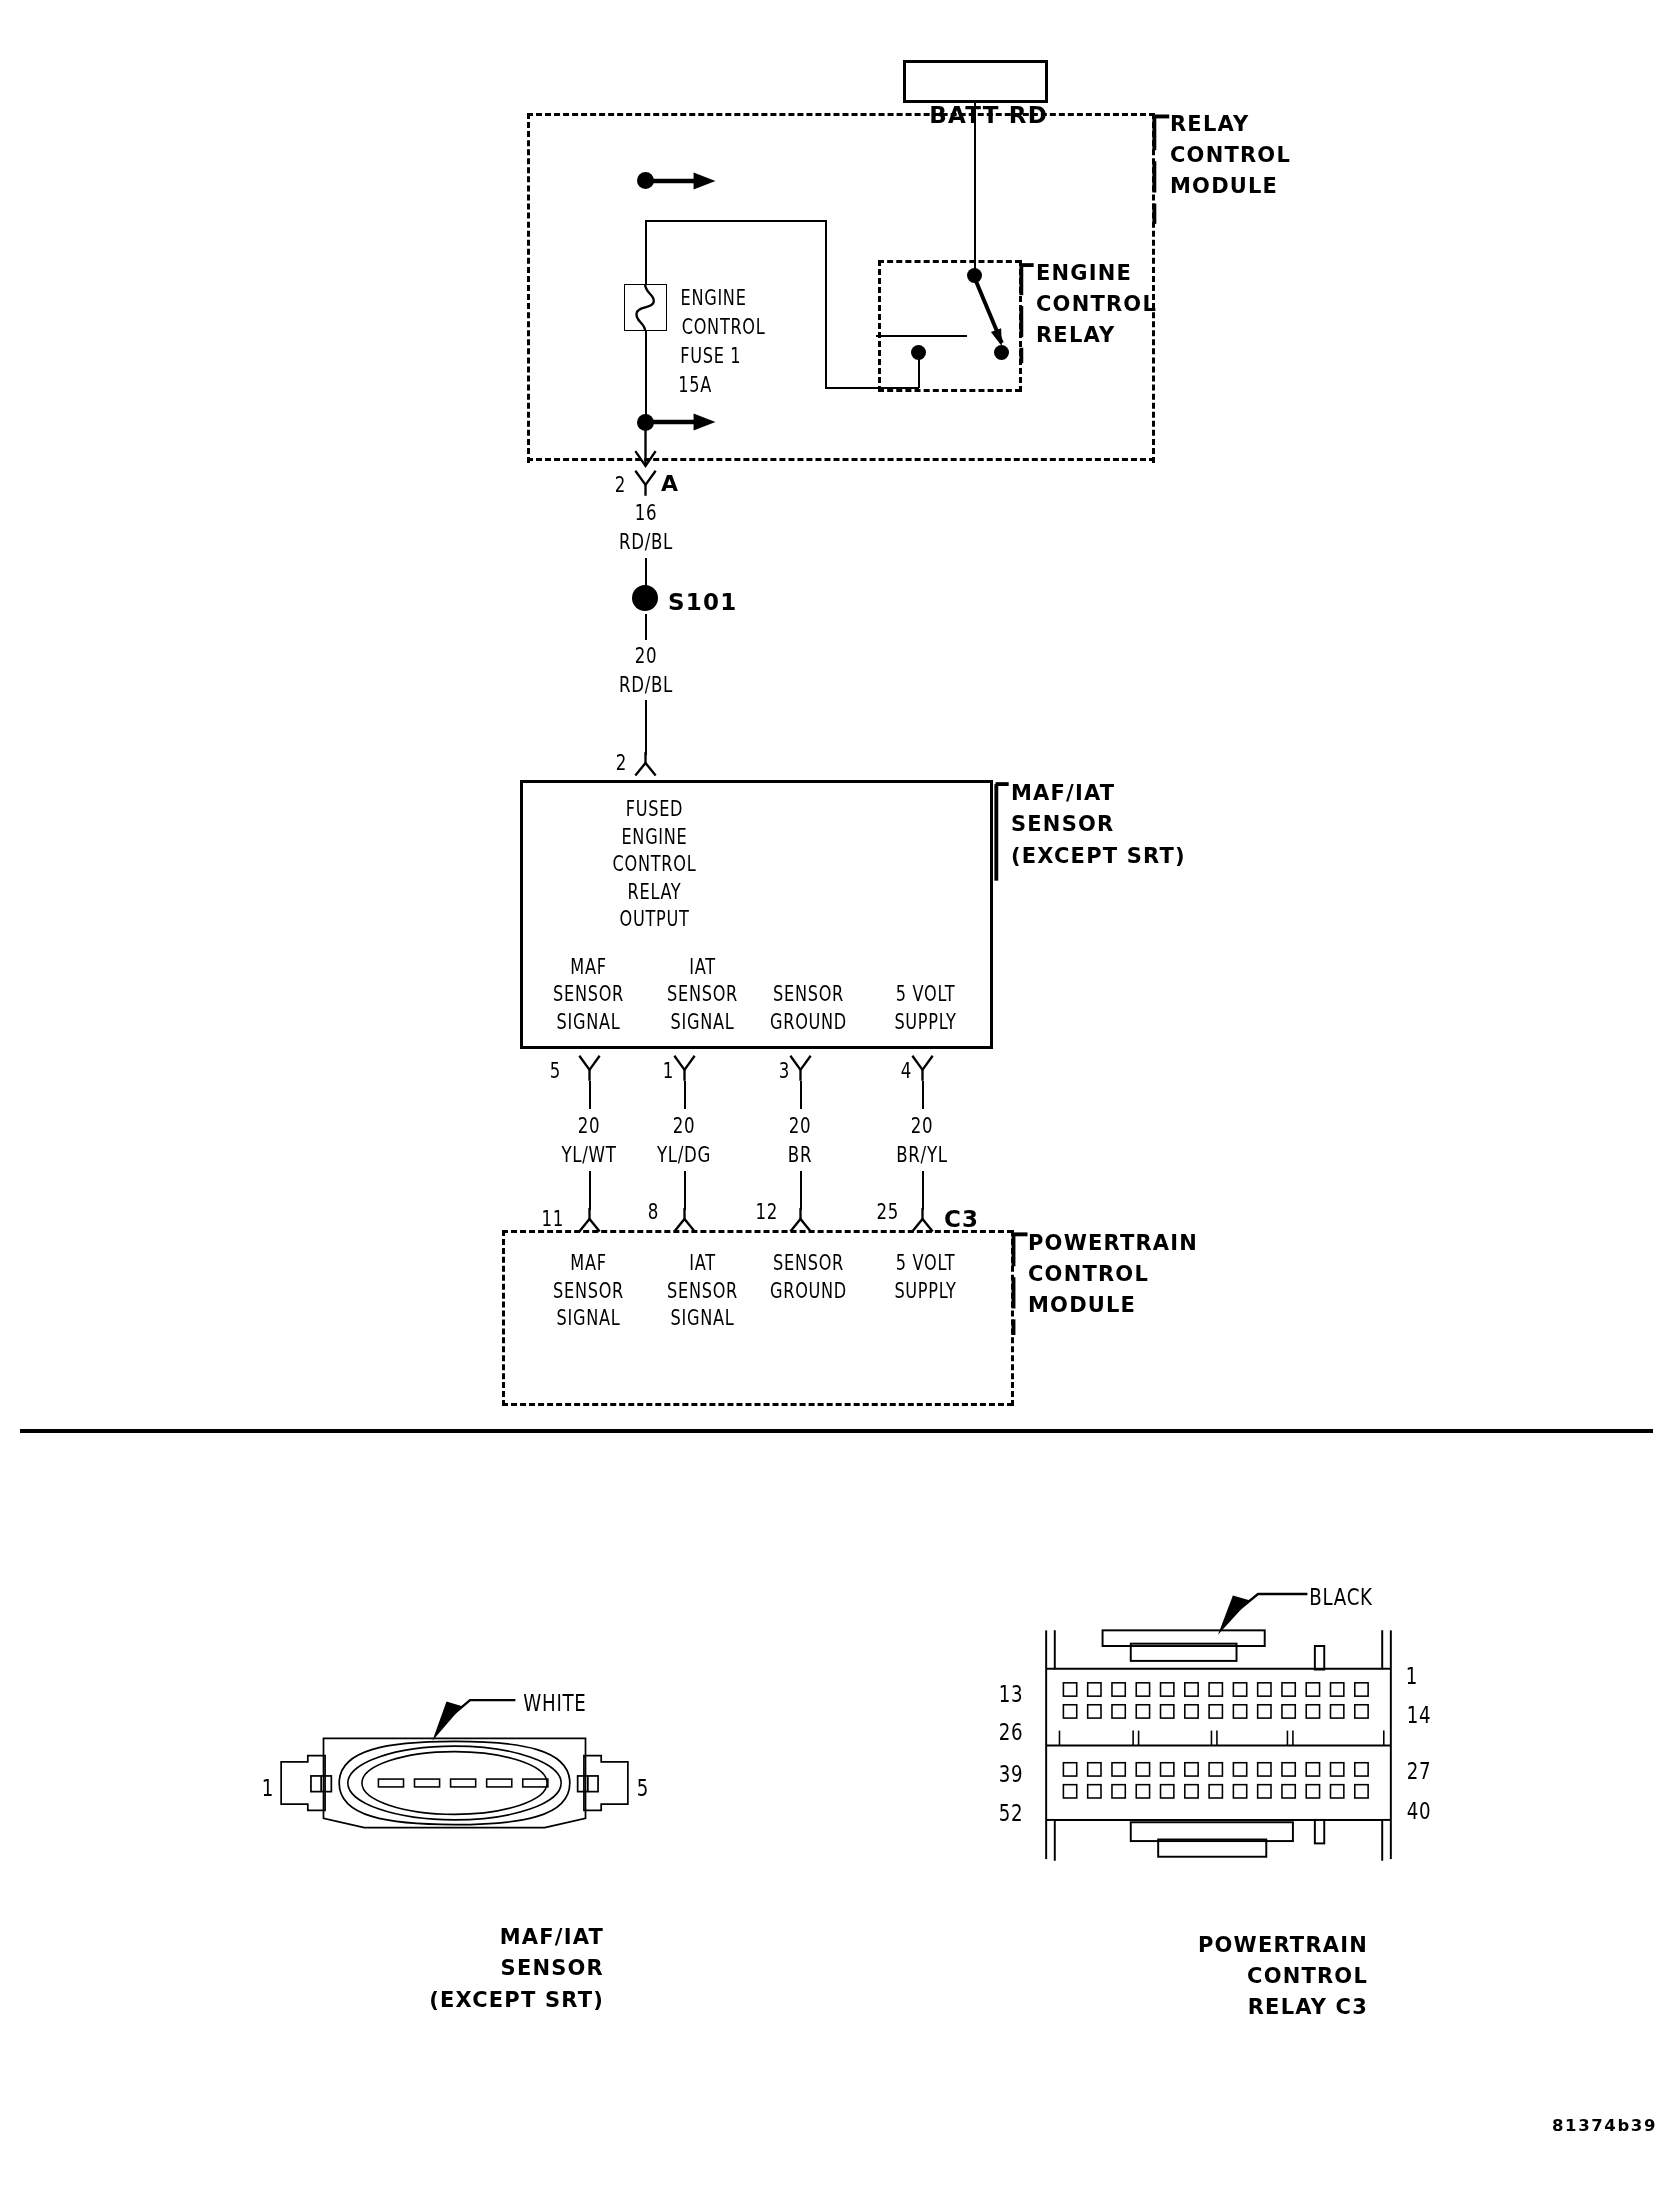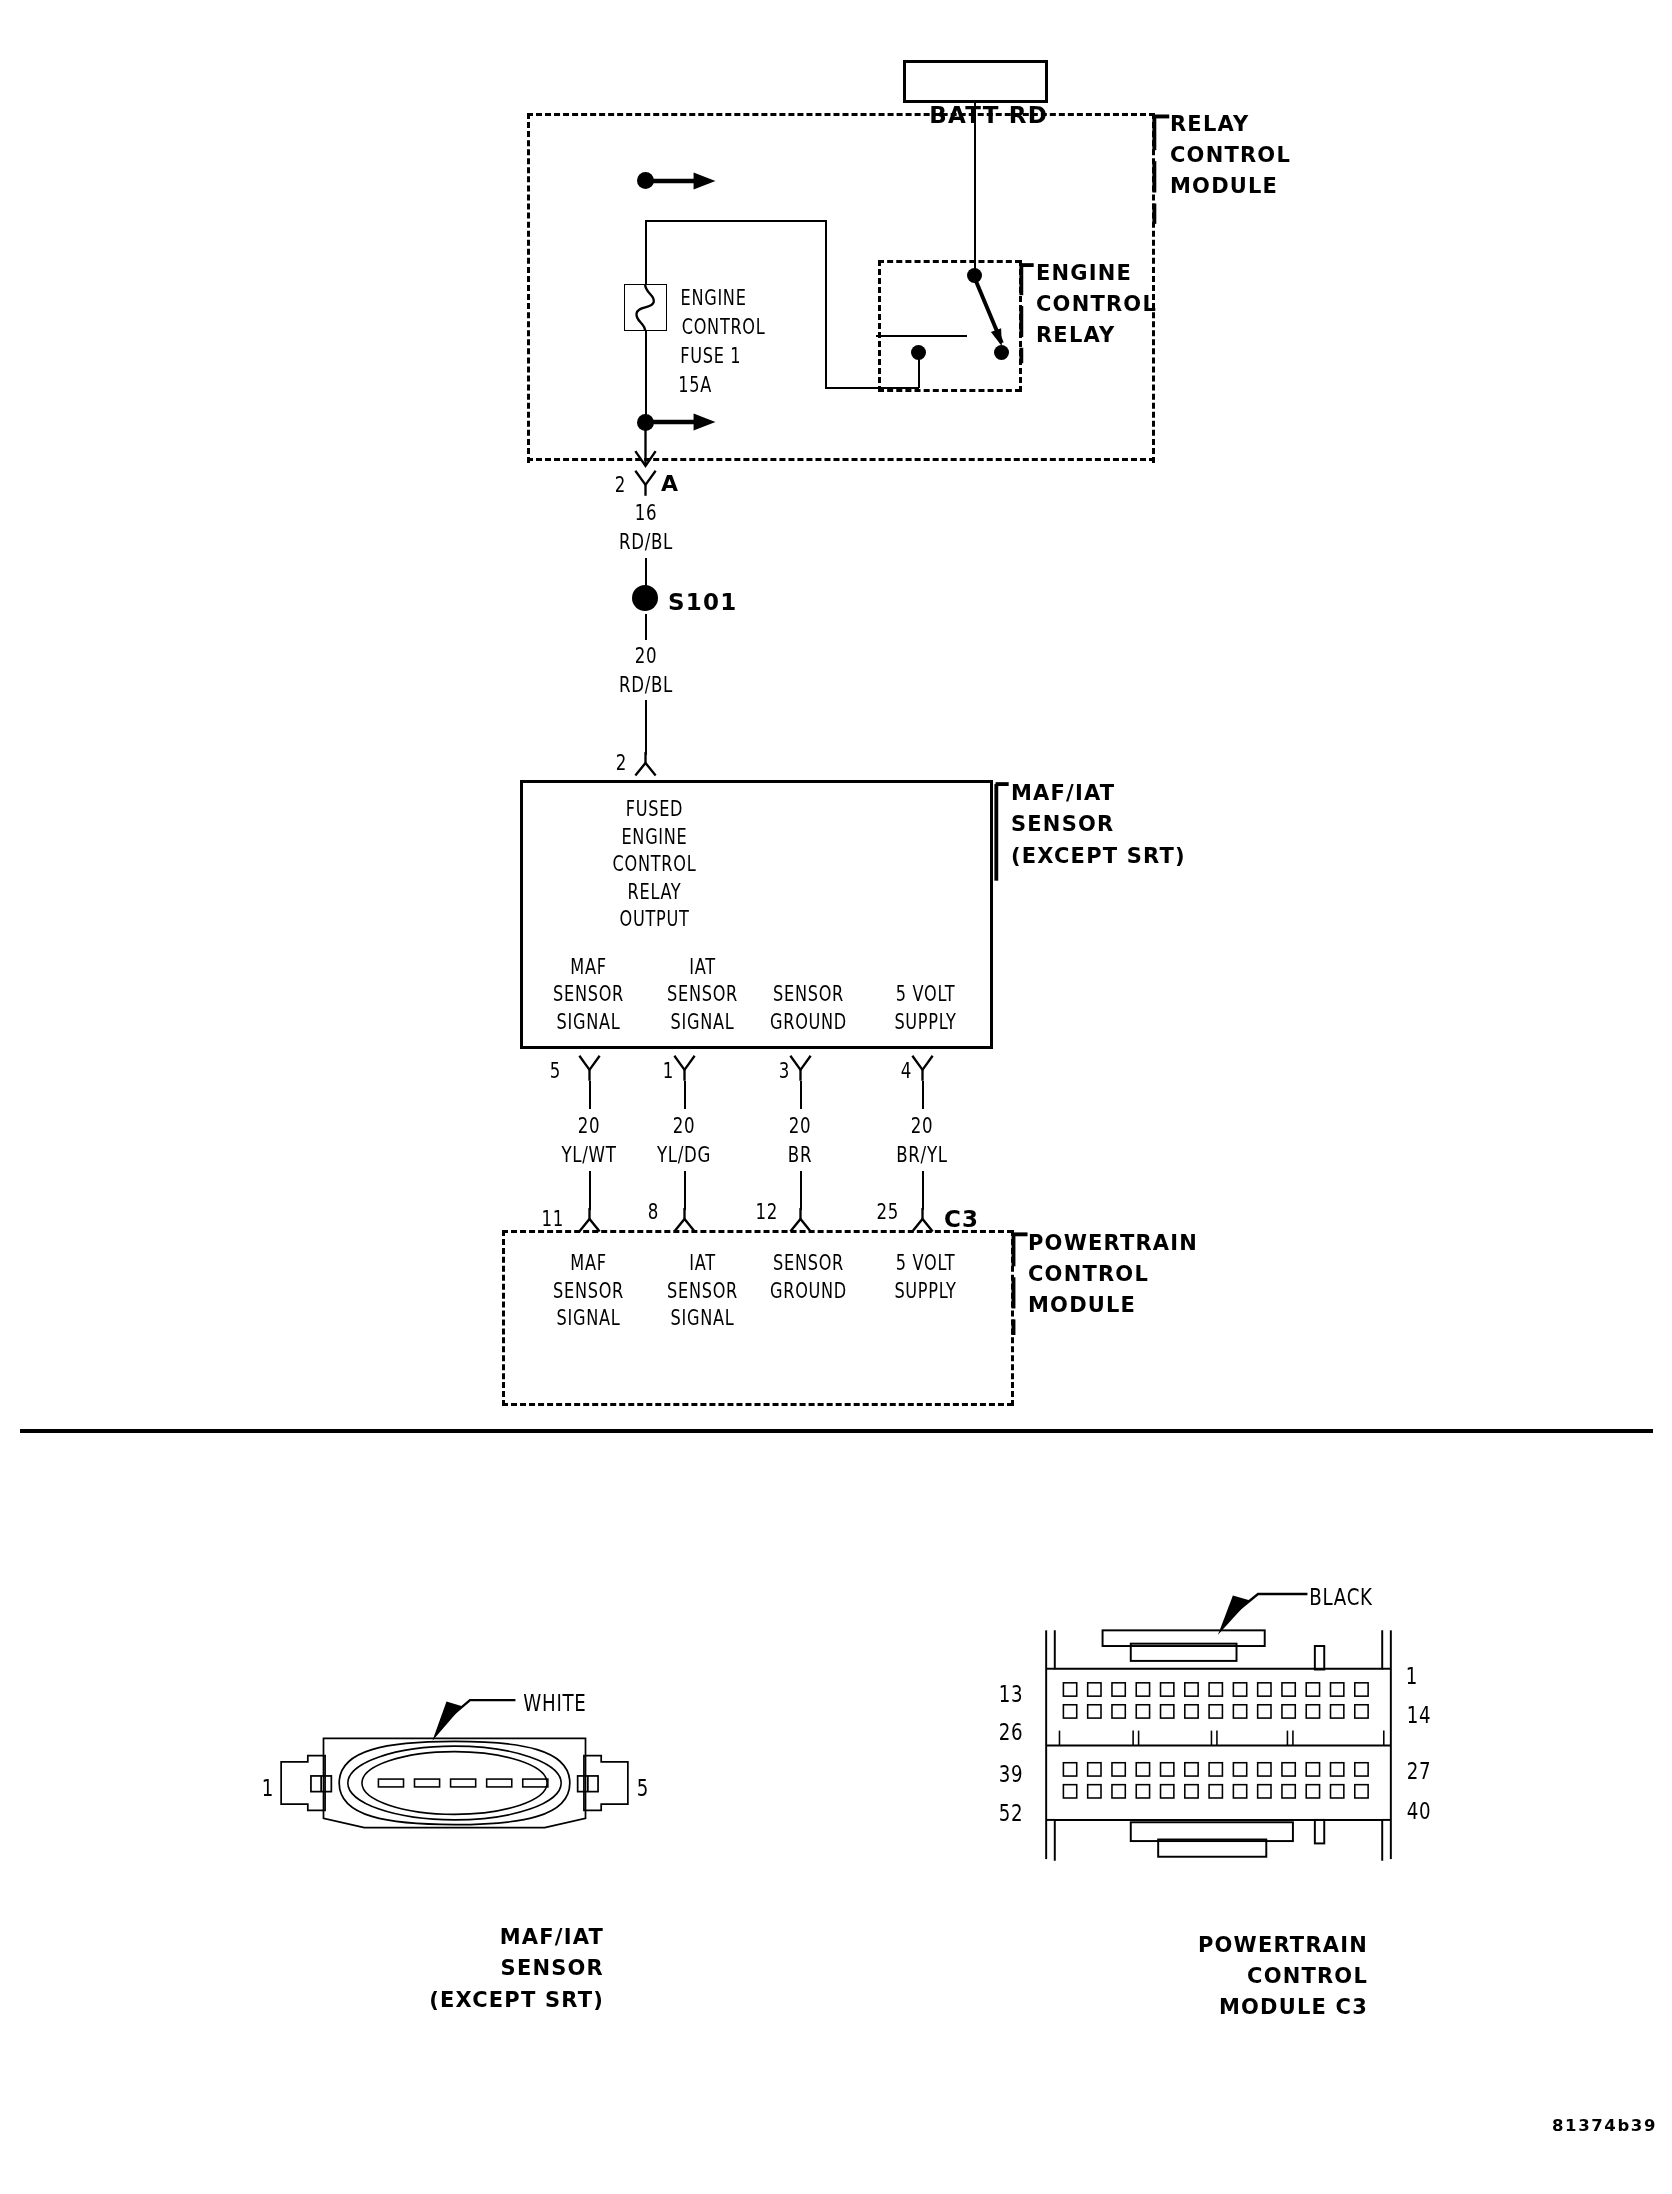--- a/index.html
+++ b/index.html
@@ -524,18 +524,18 @@
   <div class="lbl-thin" style="left:997px; top:1758px; font-size:23px;">39</div>
   <div class="lbl-thin" style="left:997px; top:1797px; font-size:23px;">52</div>
 
   <div class="lbl-thin" style="left:1405px; top:1660px; font-size:23px;">1</div>
   <div class="lbl-thin" style="left:1405px; top:1699px; font-size:23px;">14</div>
   <div class="lbl-thin" style="left:1405px; top:1755px; font-size:23px;">27</div>
   <div class="lbl-thin" style="left:1405px; top:1795px; font-size:23px;">40</div>
 
   <div class="lbl-bold center" style="left:1070px; top:1903px; width:298px; font-size:21px;">POWERTRAIN</div>
   <div class="lbl-bold center" style="left:1070px; top:1934px; width:298px; font-size:21px;">CONTROL</div>
-  <div class="lbl-bold center" style="left:1070px; top:1965px; width:298px; font-size:21px;">MODULE C3</div>
+  <div class="lbl-bold center" style="left:1070px; top:1965px; width:298px; font-size:21px;">RELAY C3</div>
 
   <div class="lbl-bold" style="left:1552px; top:2114px; font-size:16.5px; letter-spacing:1.6px;">81374b39</div>
 
 </div>
 
 
 </body></html>

